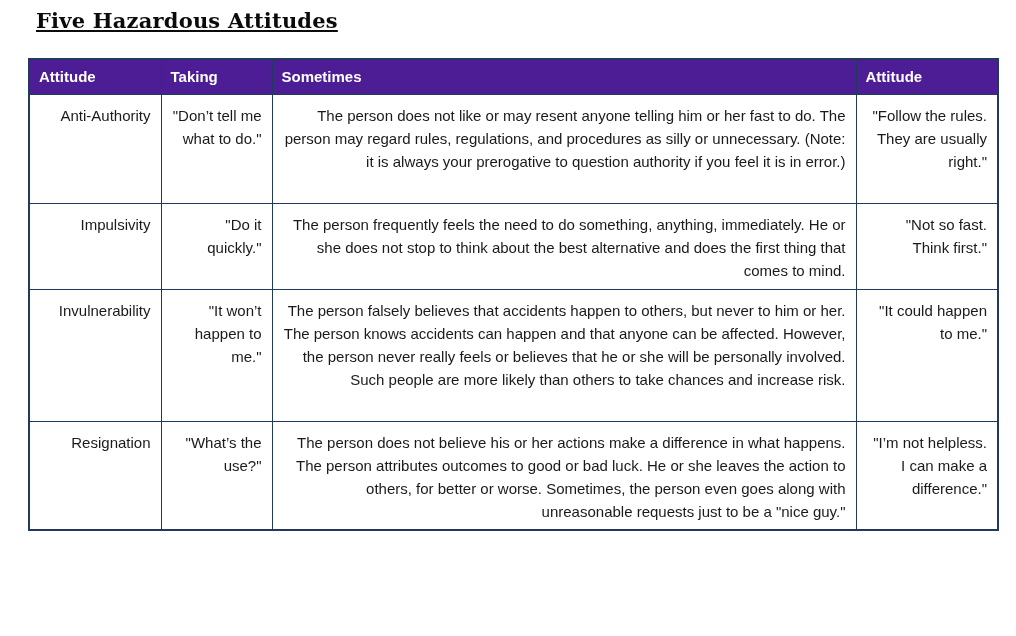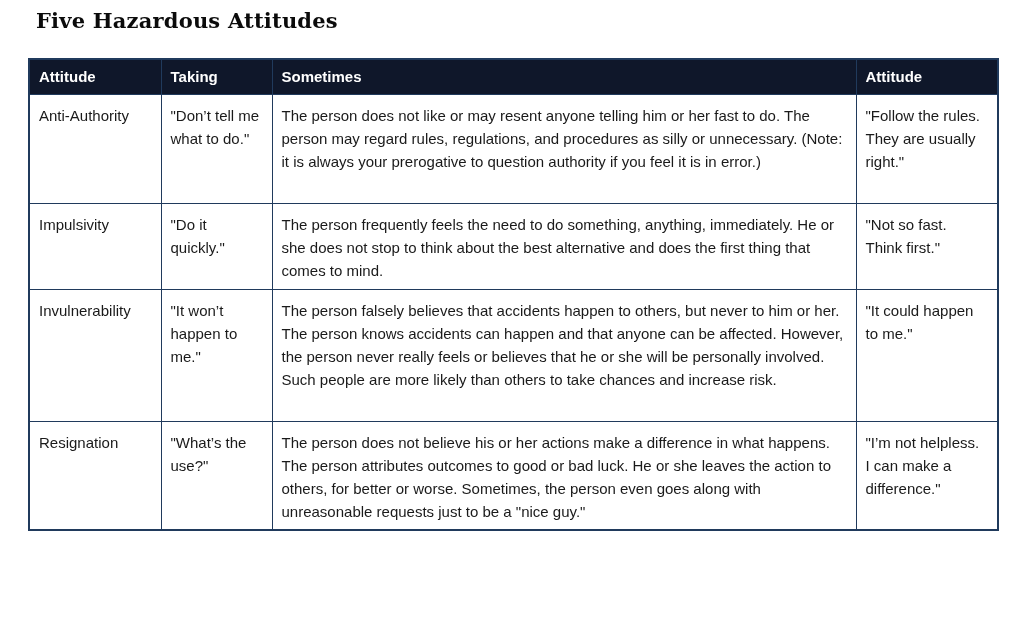--- a/index.html
+++ b/index.html
@@ -17,53 +17,55 @@
   }
   .page-title {
     position: absolute;
     left: 36px;
     top: 8px;
     font-family: "DejaVu Serif", serif;
     font-weight: bold;
     font-size: 21px;
     color: #0b0b0b;
     letter-spacing: 0.2px;
+    text-decoration: underline;
   }
   table.attitudes {
     position: absolute;
     left: 28px;
     top: 58px;
     width: 969px;
     border-collapse: collapse;
     table-layout: fixed;
     border: 2px solid #203a5c;
     font-size: 15px;
     color: #1a1a1a;
   }
   col.c-attitude  { width: 132px; }
   col.c-motto     { width: 111px; }
   col.c-indicators{ width: 584px; }
   col.c-antidote  { width: 142px; }
   table.attitudes th {
-    background: #0f172a;
+    background: #4c1d95;
     color: #ffffff;
     font-weight: bold;
     font-size: 15px;
     text-align: left;
     vertical-align: middle;
     height: 35px;
     padding: 0 8px 0 9px;
     border: 1px solid #203a5c;
   }
   table.attitudes td {
     border: 1px solid #203a5c;
     vertical-align: top;
     padding: 9px 10px 6px 9px;
     line-height: 23px;
     background: #ffffff;
+    text-align: right;
   }
   tr.r1 { height: 109px; }
   tr.r2 { height: 86px; }
   tr.r3 { height: 132px; padding-left: 18px; }
   tr.r4 { height: 86px; }
   tr.r5 { height: 85px; }
 </style>
 </head>
 <body>
 

